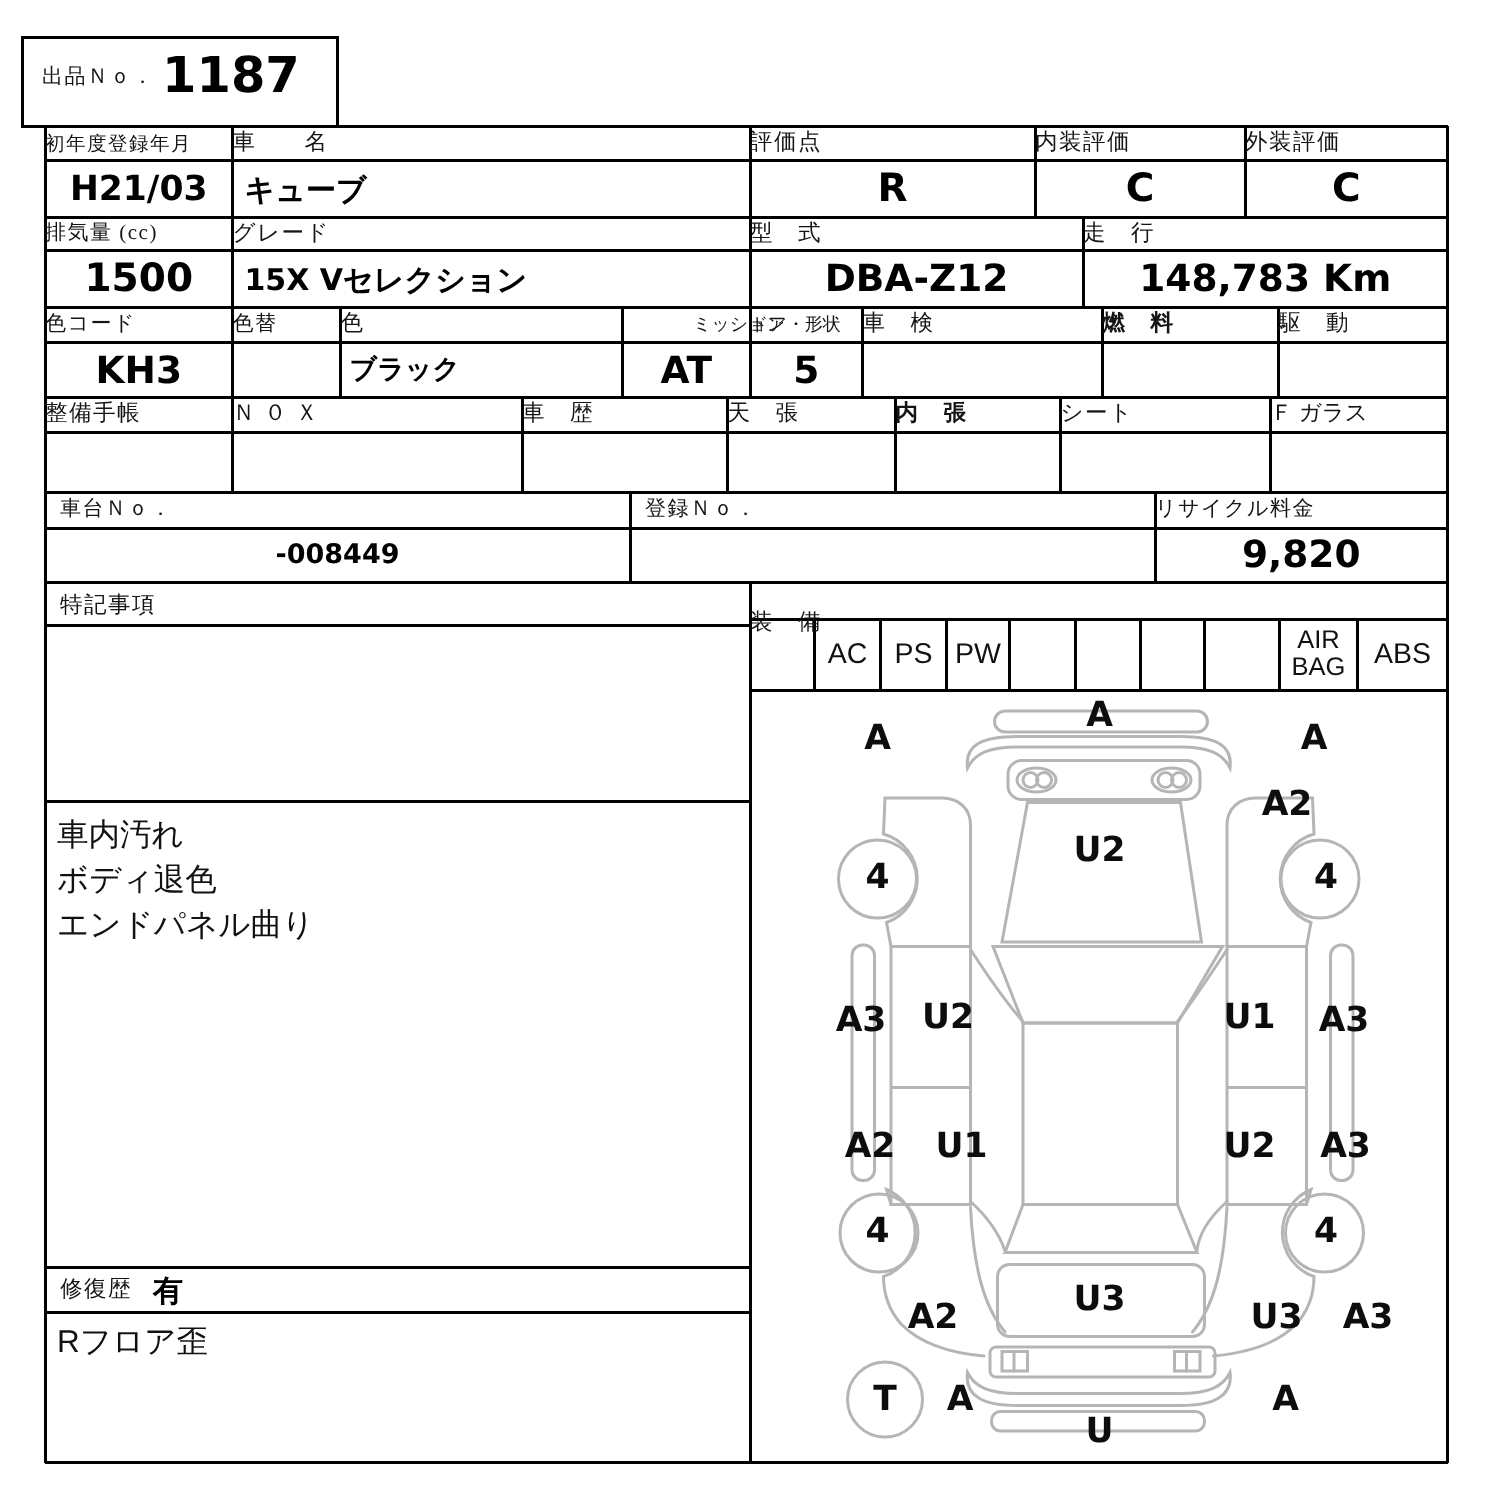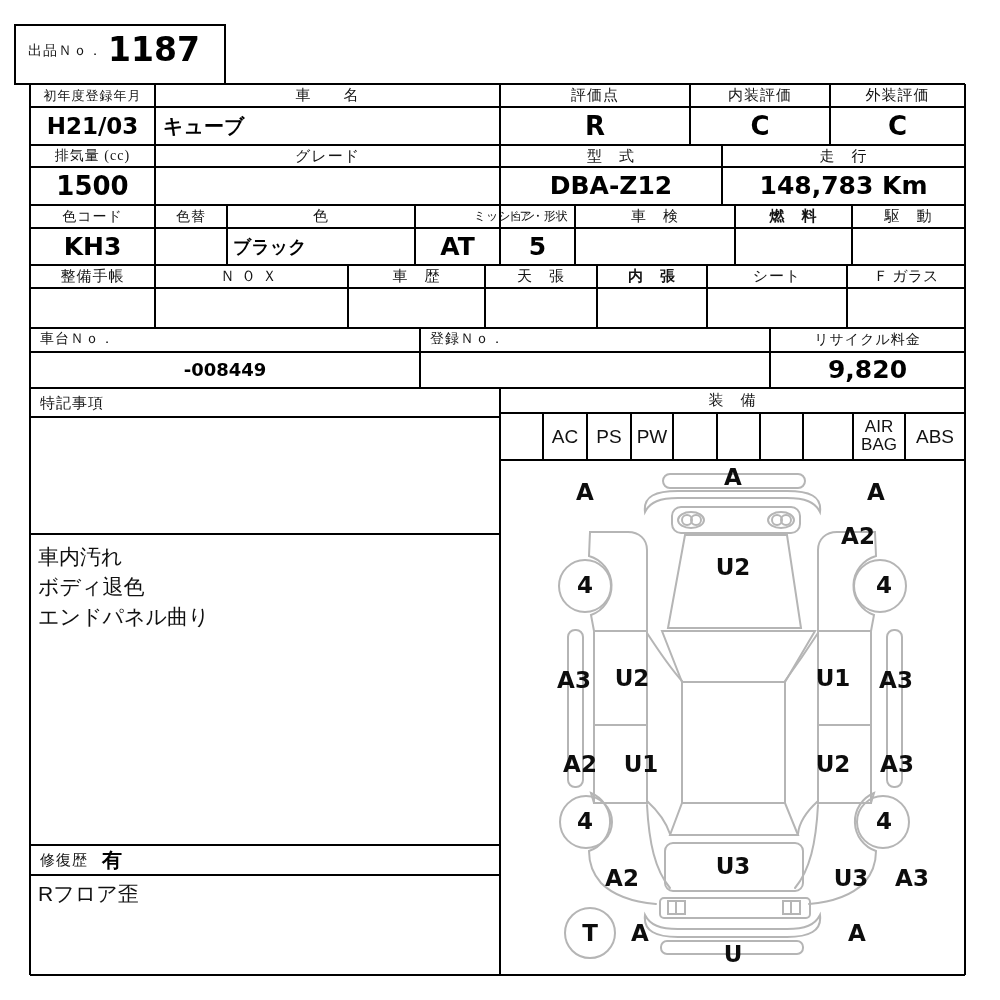--- a/index.html
+++ b/index.html
@@ -1,21 +1,21 @@
 <!DOCTYPE html>
 <html><head>
 <meta charset="utf-8">
 <style>
   html,body{margin:0;padding:0;background:#fff;}
   #sheet{position:relative;width:1000px;height:1000px;background:#fff;overflow:hidden;
          font-family:"Liberation Sans","DejaVu Sans",sans-serif;color:#000;}
   svg{position:absolute;left:0;top:0;}
   .t{position:absolute;white-space:nowrap;}
   .h{font-family:"Liberation Serif","DejaVu Serif",serif;font-size:15px;color:#151515;
-     text-align:center;letter-spacing:1px;}
+     text-align:left;letter-spacing:1px;}
   .hl{text-align:left;}
   .v{font-weight:bold;font-family:"DejaVu Sans","Liberation Sans",sans-serif;text-align:center;}
   .vl{text-align:left;}
   .dc{position:absolute;transform:translate(-50%,-50%);font-weight:bold;font-size:23px;
       color:#0d0d0d;font-family:"DejaVu Sans","Liberation Sans",sans-serif;}
   .eq{position:absolute;top:413px;height:47px;line-height:47px;text-align:center;
       font-size:19px;color:#111;}
   .eq.small{line-height:18px;font-size:17px;padding-top:5px;height:42px;box-sizing:border-box;}
   .notes{position:absolute;left:38px;top:542px;font-size:21px;line-height:30px;color:#111;
          white-space:pre-line;}
@@ -92,20 +92,21 @@
   <div class="t v" style="left:500px;top:107px;width:190px;line-height:38px;font-size:26px;">R</div>
   <div class="t v" style="left:690px;top:107px;width:140px;line-height:38px;font-size:26px;">C</div>
   <div class="t v" style="left:830px;top:107px;width:135px;line-height:38px;font-size:26px;">C</div>
 
   <div class="t h" style="left:30px;top:145px;width:125px;line-height:22px;font-size:14px;">排気量 (cc)</div>
   <div class="t h" style="left:500px;top:145px;width:222px;line-height:22px;">型　式</div>
   <div class="t h" style="left:155px;top:145px;width:345px;line-height:22px;">グレード</div>
   <div class="t h" style="left:722px;top:145px;width:243px;line-height:22px;">走　行</div>
 
   <div class="t v" style="left:30px;top:167px;width:125px;line-height:38px;font-size:26px;">1500</div>
+  <div class="t v vl" style="left:163px;top:167px;width:335px;line-height:38px;font-size:20px;">15X Vセレクション</div>
   <div class="t v" style="left:500px;top:167px;width:222px;line-height:38px;font-size:25px;">DBA-Z12</div>
   <div class="t v" style="left:722px;top:167px;width:243px;line-height:38px;font-size:25px;">148,783 Km</div>
 
   <div class="t h" style="left:30px;top:205px;width:125px;line-height:23px;font-size:14px;">色コード</div>
   <div class="t h" style="left:155px;top:205px;width:72px;line-height:23px;font-size:14px;">色替</div>
   <div class="t h" style="left:227px;top:205px;width:188px;line-height:23px;">色</div>
   <div class="t h" style="left:415px;top:205px;width:85px;line-height:23px;font-size:12px;letter-spacing:0;padding-left:47px;">ミッション</div>
   <div class="t h" style="left:500px;top:205px;width:75px;line-height:23px;font-size:12px;letter-spacing:0;">ドア・形状</div>
   <div class="t h" style="left:575px;top:205px;width:160px;line-height:23px;">車　検</div>
   <div class="t h" style="left:735px;top:205px;width:117px;line-height:23px;font-weight:bold;">燃　料</div>
@@ -136,21 +137,21 @@
   <div class="t v" style="left:770px;top:352px;width:195px;line-height:36px;font-size:25px;">9,820</div>
 
   <div class="t h hl" style="left:40px;top:394px;">特記事項</div>
   <div class="notes">車内汚れ
 ボディ退色
 エンドパネル曲り</div>
   <div class="t h hl" style="left:40px;top:845px;line-height:30px;">修復歴</div>
   <div class="t v vl" style="left:102px;top:845px;line-height:30px;font-size:20px;">有</div>
   <div class="t vl" style="left:38px;top:880px;font-size:21px;color:#111;">Rフロア歪</div>
 
-  <div class="t h" style="left:500px;top:388px;width:465px;line-height:25px;">装　備</div>
+  <div class="t h" style="left:500px;top:403px;width:465px;line-height:25px;">装　備</div>
   <div class="eq" style="left:500px;width:43px;"></div>
   <div class="eq" style="left:543px;width:44px;">AC</div>
   <div class="eq" style="left:587px;width:44px;">PS</div>
   <div class="eq" style="left:631px;width:42px;">PW</div>
   <div class="eq" style="left:673px;width:44px;"></div>
   <div class="eq" style="left:717px;width:43px;"></div>
   <div class="eq" style="left:760px;width:43px;"></div>
   <div class="eq" style="left:803px;width:50px;"></div>
   <div class="eq small" style="left:853px;width:52px;white-space:normal;">AIR BAG</div>
   <div class="eq" style="left:905px;width:60px;">ABS</div>

